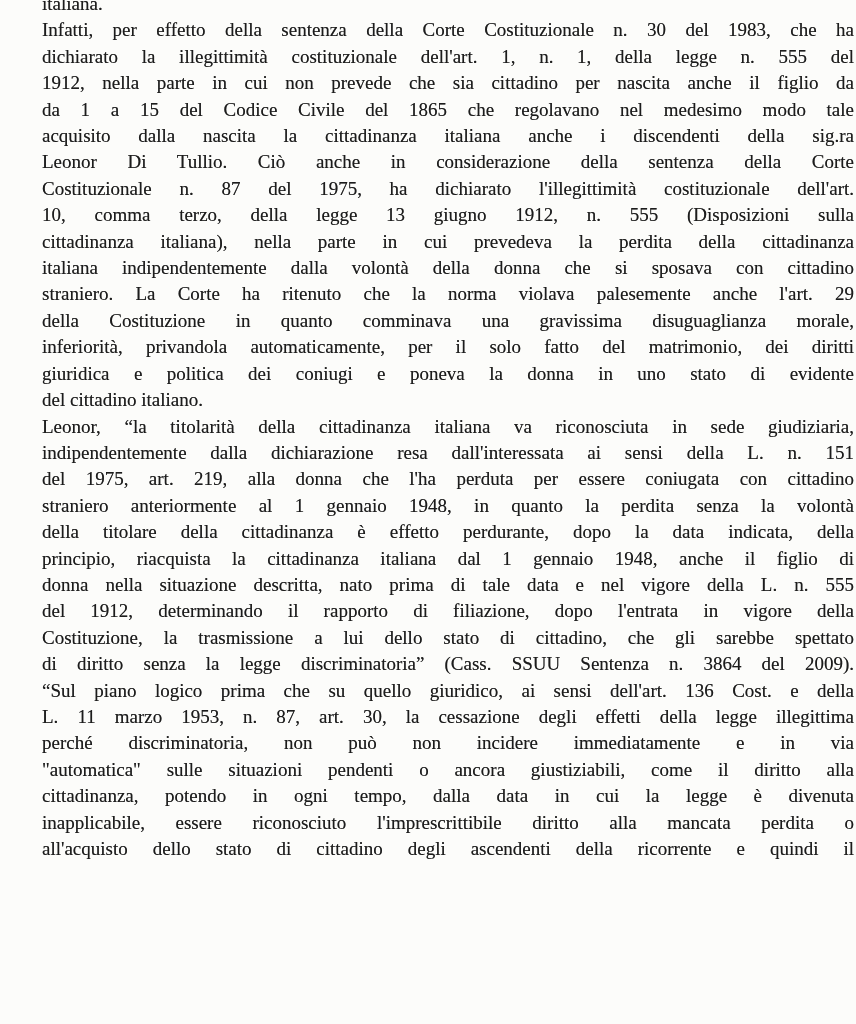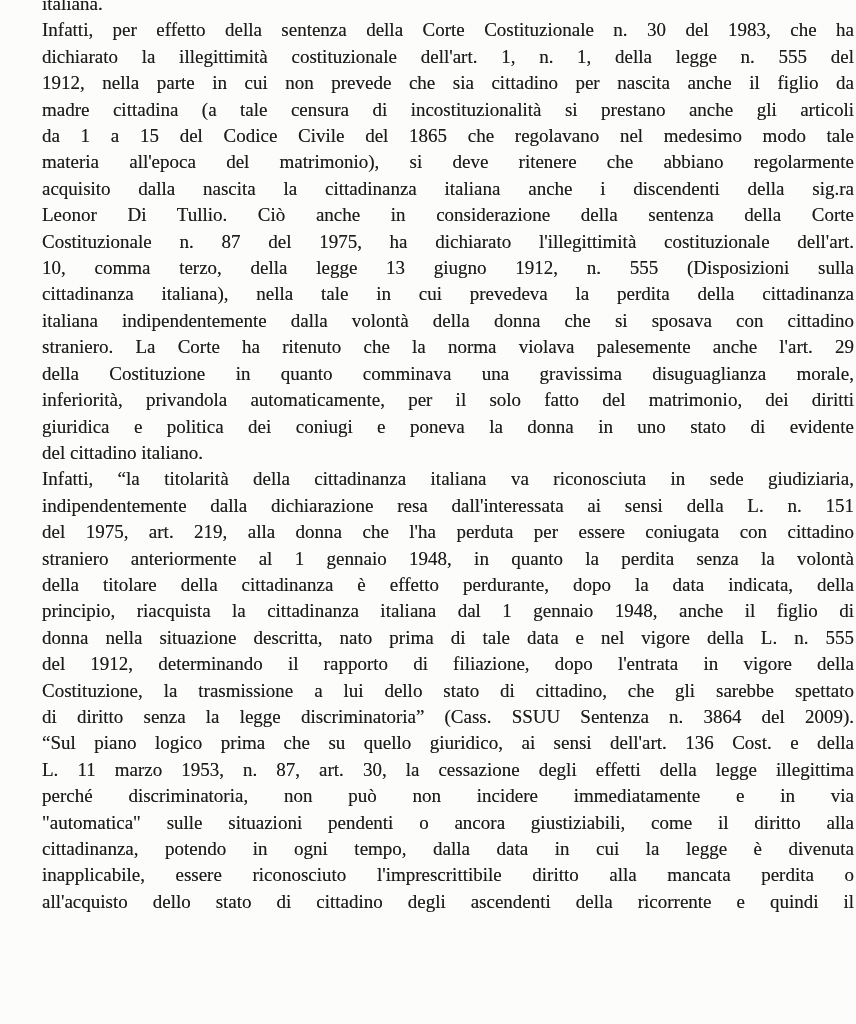--- a/index.html
+++ b/index.html
@@ -39,35 +39,33 @@
 </style>
 </head>
 <body>
 
 <div class="scan-page">
   <div class="doc-text">
     <div class="line end-para">italiana.</div>
     <div class="line">Infatti, per effetto della sentenza della Corte Costituzionale n. 30 del 1983, che ha</div>
     <div class="line">dichiarato la illegittimità costituzionale dell'art. 1, n. 1, della legge n. 555 del</div>
     <div class="line">1912, nella parte in cui non prevede che sia cittadino per nascita anche il figlio da</div>
-    <div class="line">madre cittadina (a tale censura di incostituzionalità si prestano anche gli articoli</div>
     <div class="line">da 1 a 15 del Codice Civile del 1865 che regolavano nel medesimo modo tale</div>
-    <div class="line">materia all'epoca del matrimonio), si deve ritenere che abbiano regolarmente</div>
     <div class="line">acquisito dalla nascita la cittadinanza italiana anche i discendenti della sig.ra</div>
     <div class="line">Leonor Di Tullio. Ciò anche in considerazione della sentenza della Corte</div>
     <div class="line">Costituzionale n. 87 del 1975, ha dichiarato l'illegittimità costituzionale dell'art.</div>
     <div class="line">10, comma terzo, della legge 13 giugno 1912, n. 555 (Disposizioni sulla</div>
-    <div class="line">cittadinanza italiana), nella tale in cui prevedeva la perdita della cittadinanza</div>
+    <div class="line">cittadinanza italiana), nella parte in cui prevedeva la perdita della cittadinanza</div>
     <div class="line">italiana indipendentemente dalla volontà della donna che si sposava con cittadino</div>
     <div class="line">straniero. La Corte ha ritenuto che la norma violava palesemente anche l'art. 29</div>
     <div class="line">della Costituzione in quanto comminava una gravissima disuguaglianza morale,</div>
     <div class="line">inferiorità, privandola automaticamente, per il solo fatto del matrimonio, dei diritti</div>
     <div class="line">giuridica e politica dei coniugi e poneva la donna in uno stato di evidente</div>
     <div class="line end-para">del cittadino italiano.</div>
-    <div class="line">Infatti, “la titolarità della cittadinanza italiana va riconosciuta in sede giudiziaria,</div>
+    <div class="line">Leonor, “la titolarità della cittadinanza italiana va riconosciuta in sede giudiziaria,</div>
     <div class="line">indipendentemente dalla dichiarazione resa dall'interessata ai sensi della L. n. 151</div>
     <div class="line">del 1975, art. 219, alla donna che l'ha perduta per essere coniugata con cittadino</div>
     <div class="line">straniero anteriormente al 1 gennaio 1948, in quanto la perdita senza la volontà</div>
     <div class="line">della titolare della cittadinanza è effetto perdurante, dopo la data indicata, della</div>
     <div class="line">principio, riacquista la cittadinanza italiana dal 1 gennaio 1948, anche il figlio di</div>
     <div class="line">donna nella situazione descritta, nato prima di tale data e nel vigore della L. n. 555</div>
     <div class="line">del 1912, determinando il rapporto di filiazione, dopo l'entrata in vigore della</div>
     <div class="line">Costituzione, la trasmissione a lui dello stato di cittadino, che gli sarebbe spettato</div>
     <div class="line">di diritto senza la legge discriminatoria” (Cass. SSUU Sentenza n. 3864 del 2009).</div>
     <div class="line">“Sul piano logico prima che su quello giuridico, ai sensi dell'art. 136 Cost. e della</div>

